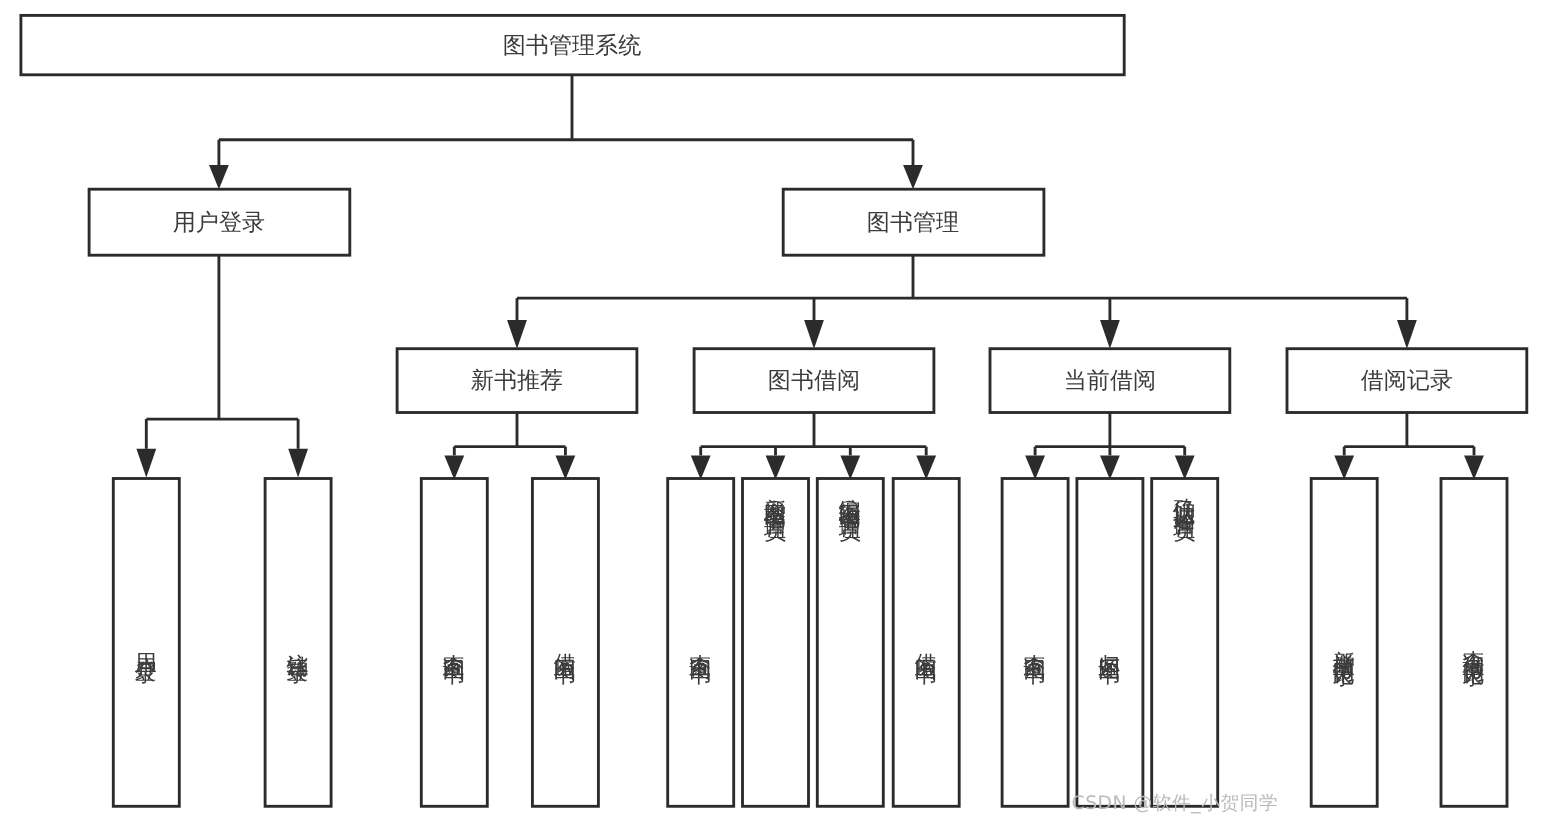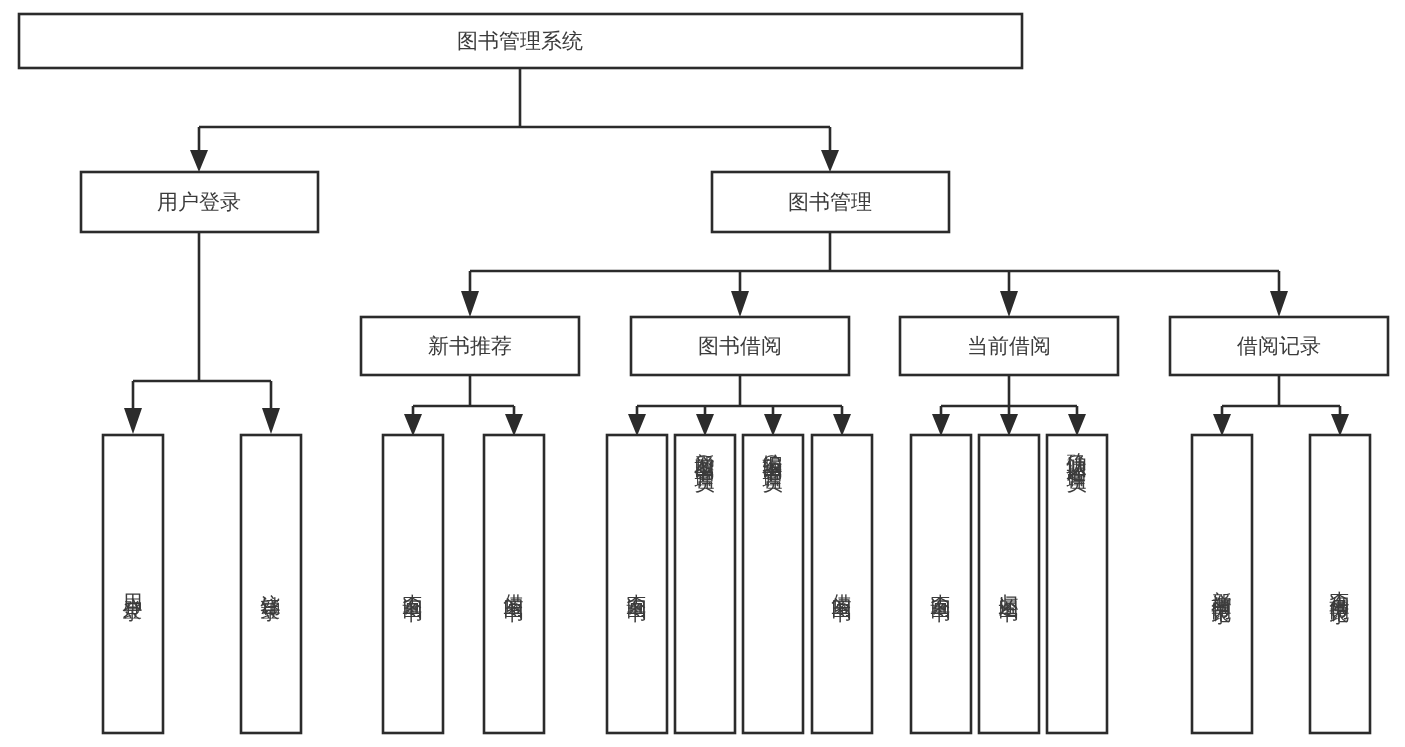--- a/index.html
+++ b/index.html
@@ -249,14 +249,15 @@
   </div>
 
   <div class="vtext-wrap" style="left:1192px; top:435px; width:60px; height:298px;">
     <span class="vtext">新增借阅记录</span>
   </div>
 
   <div class="vtext-wrap" style="left:1310px; top:435px; width:60px; height:298px;">
     <span class="vtext">查询借阅记录</span>
   </div>
 
+  <div id="watermark">CSDN @软件_小贺同学</div>
 
 </div>
 
 </body></html>

